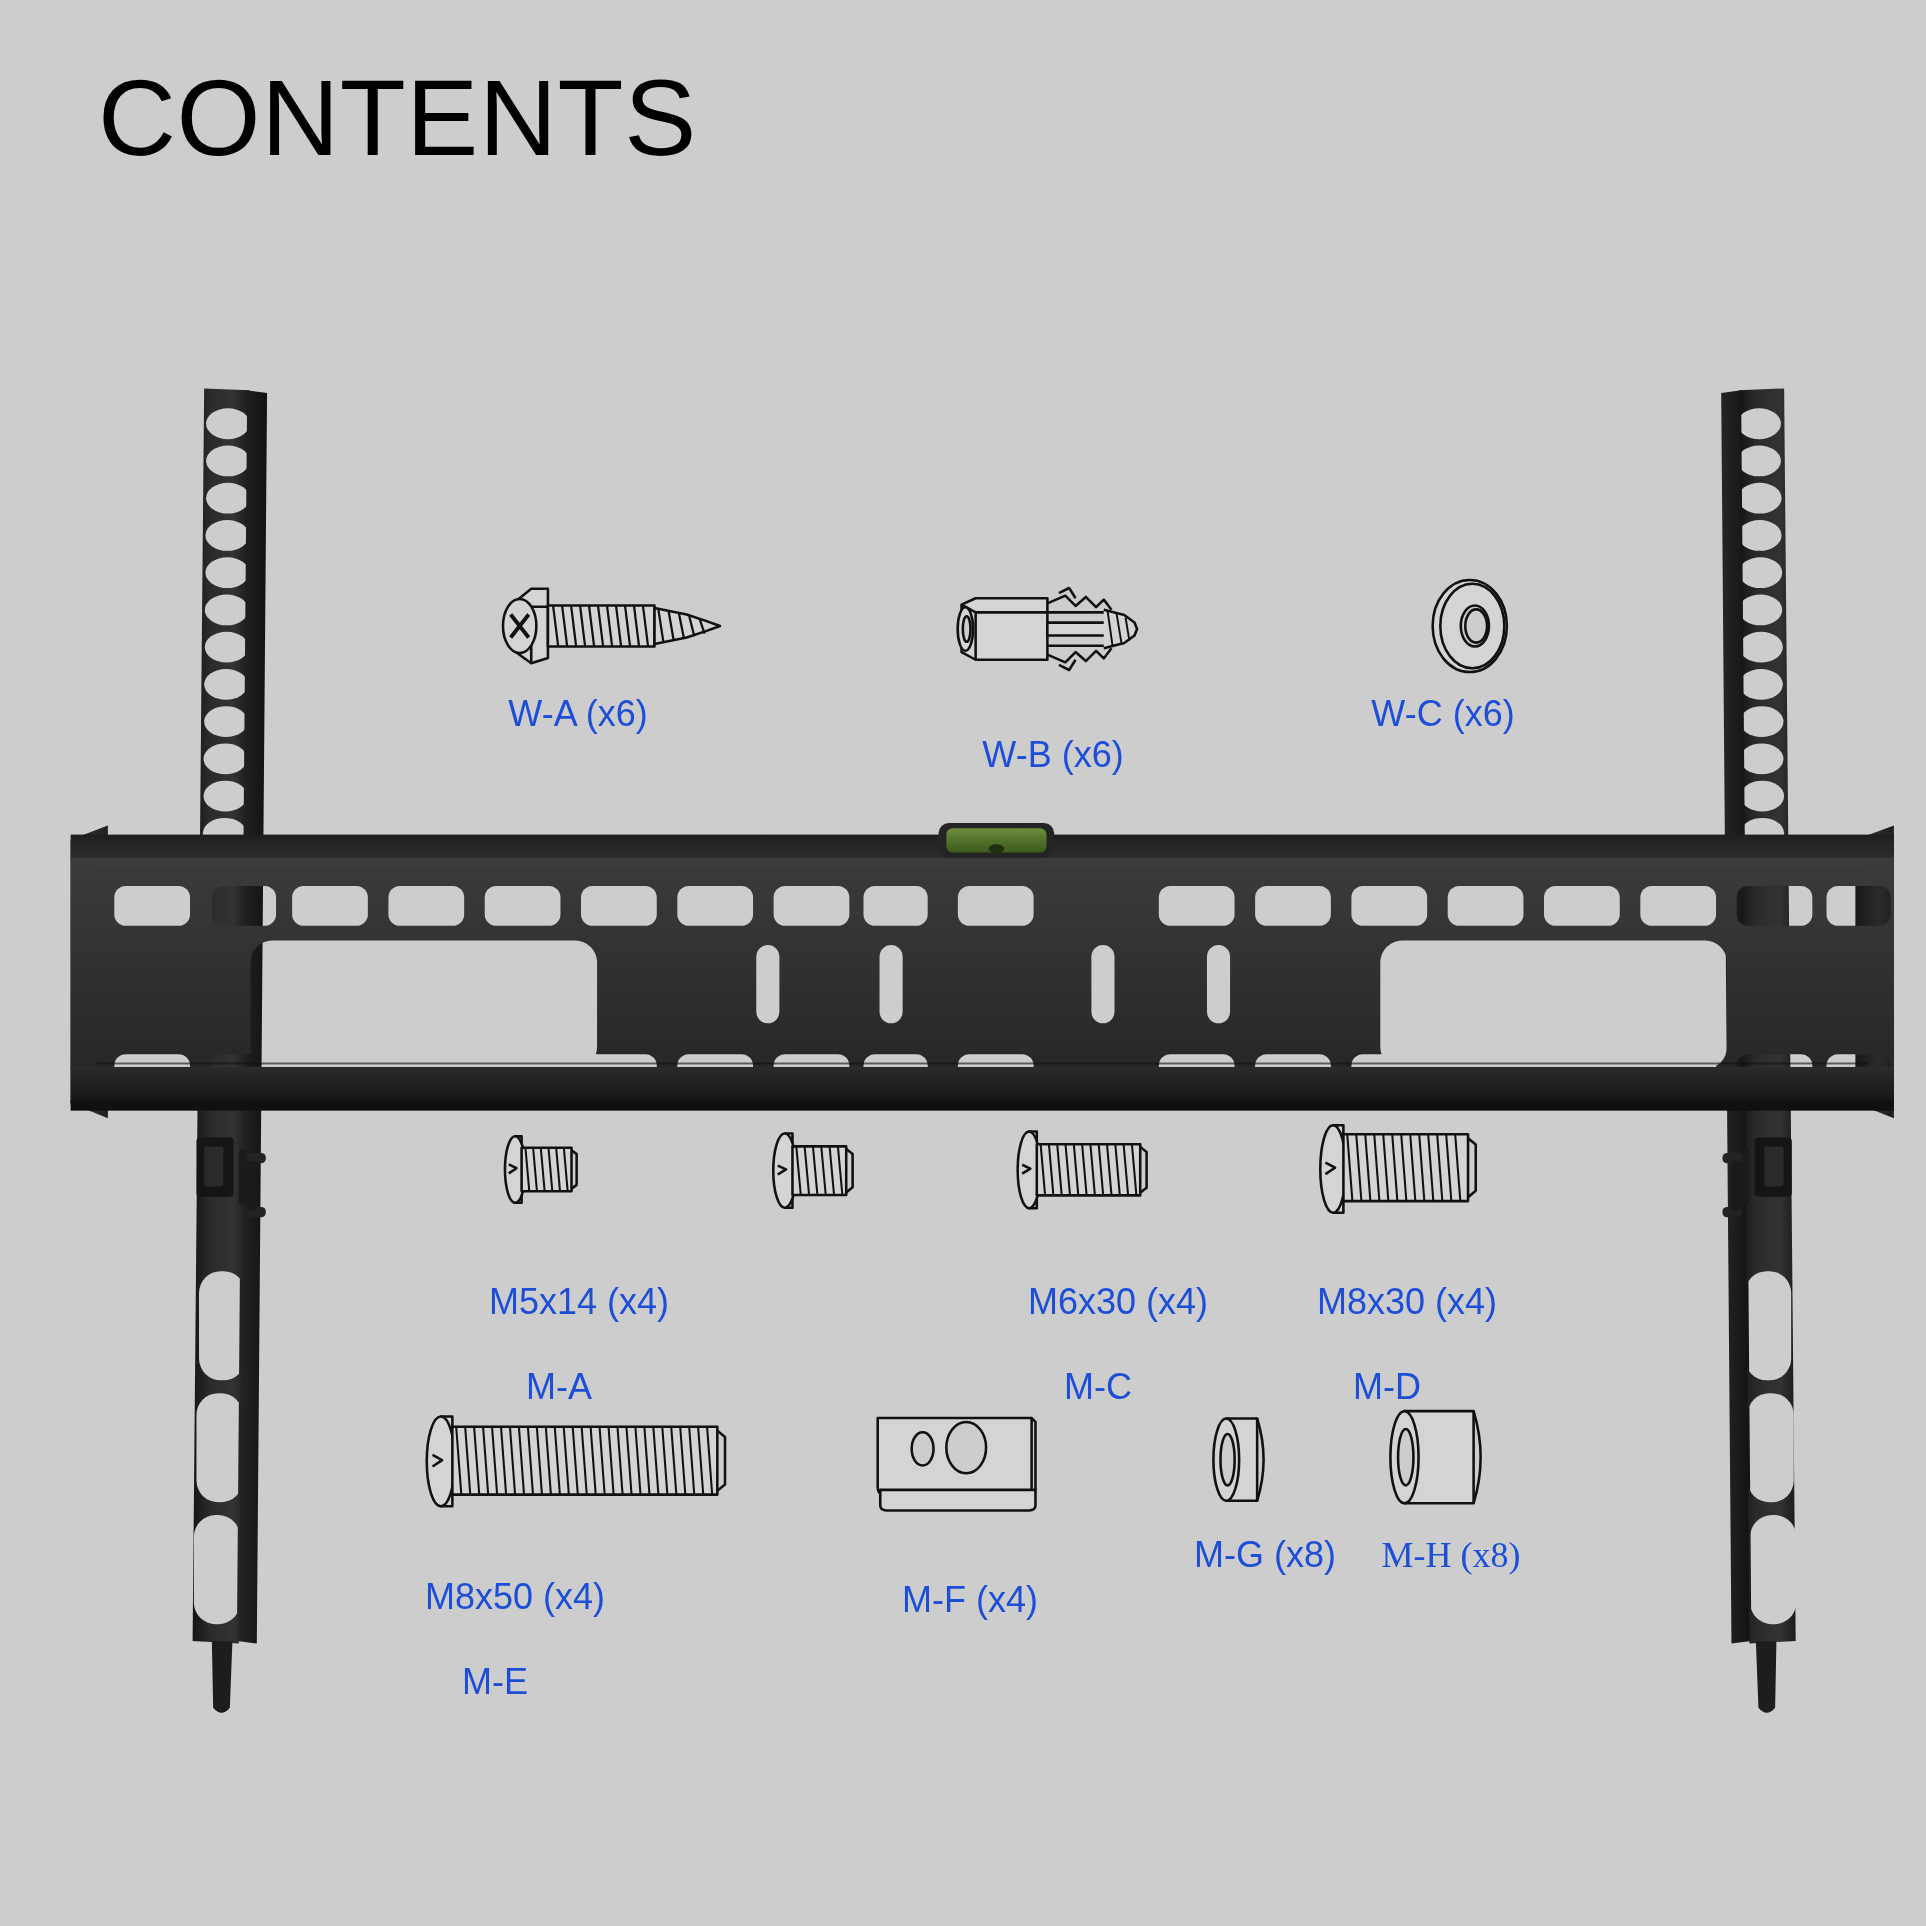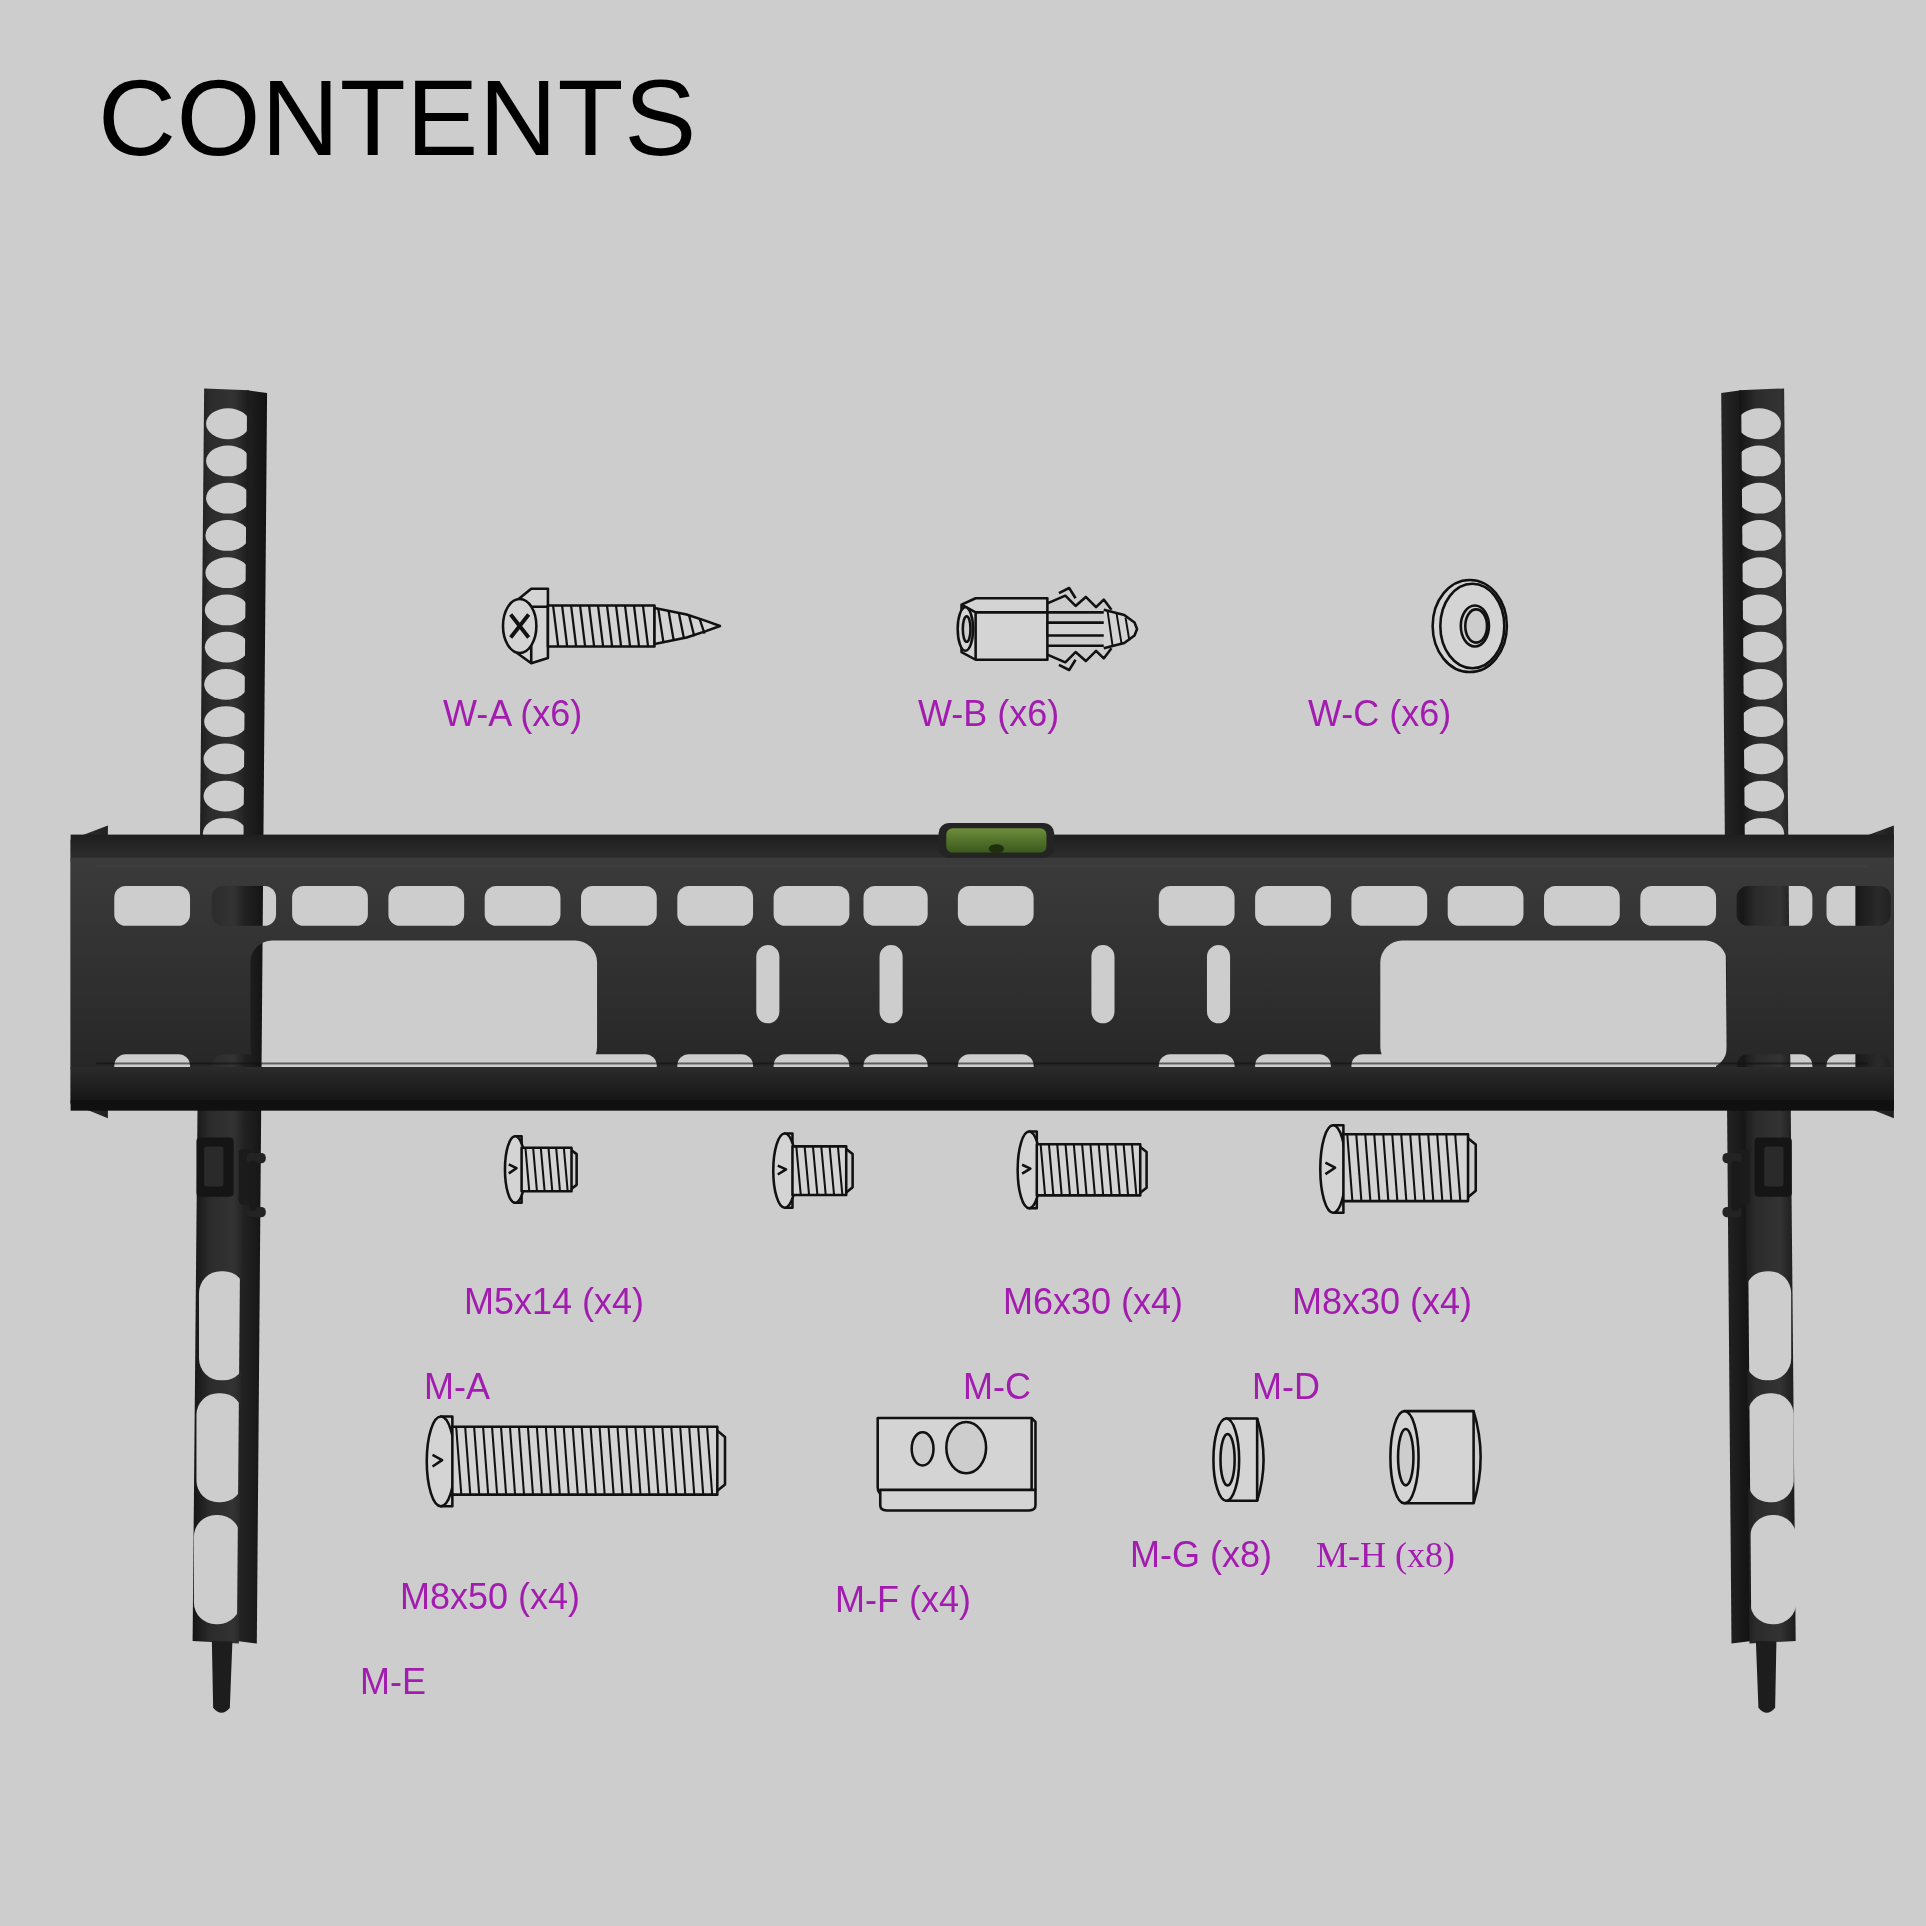--- a/index.html
+++ b/index.html
@@ -19,22 +19,23 @@
     font-size:108px;
     font-weight:normal;
     letter-spacing:0.6px;
     color:#000;
     line-height:1;
   }
 
   
   .part-label{
     position:absolute;
+    text-align:center;
     font-size:36px;
-    color:#a21caf;
+    color:#1d4ed8;
     line-height:1.18;
     white-space:pre;
   }
   .part-label .l2{display:block;}
 
   
   .part-art{position:absolute;}
   .part-art svg{display:block;overflow:visible;}
 
   
@@ -309,21 +310,21 @@
           <path d="M246,42 L254,98"></path>
             <path d="M260,46 L268,94"></path>
             <path d="M274,52 L280,88"></path>
         </g>
 
         <path d="M170,14 L186,6 L196,22"></path>
         <path d="M170,126 L186,134 L196,118"></path>
       </g>
     </svg>
   </div>
-  <div class="part-label" style="left:918px; top:693px; width:270px;">W-B (x6)</div>
+  <div class="part-label" style="left:918px; top:734px; width:270px;">W-B (x6)</div>
 
   <div class="part-art" style="left:1416px; top:578px;">
     <svg width="128" height="96" viewBox="0 0 200 150">
       <g fill="none" stroke="#111" stroke-width="4">
         <ellipse cx="84" cy="75" rx="58" ry="72" fill="#d4d4d4"></ellipse>
         <ellipse cx="88" cy="75" rx="50" ry="66"></ellipse>
         <ellipse cx="92" cy="75" rx="22" ry="32" fill="#cdcdcd"></ellipse>
         <ellipse cx="94" cy="75" rx="17" ry="26"></ellipse>
       </g>
     </svg>

